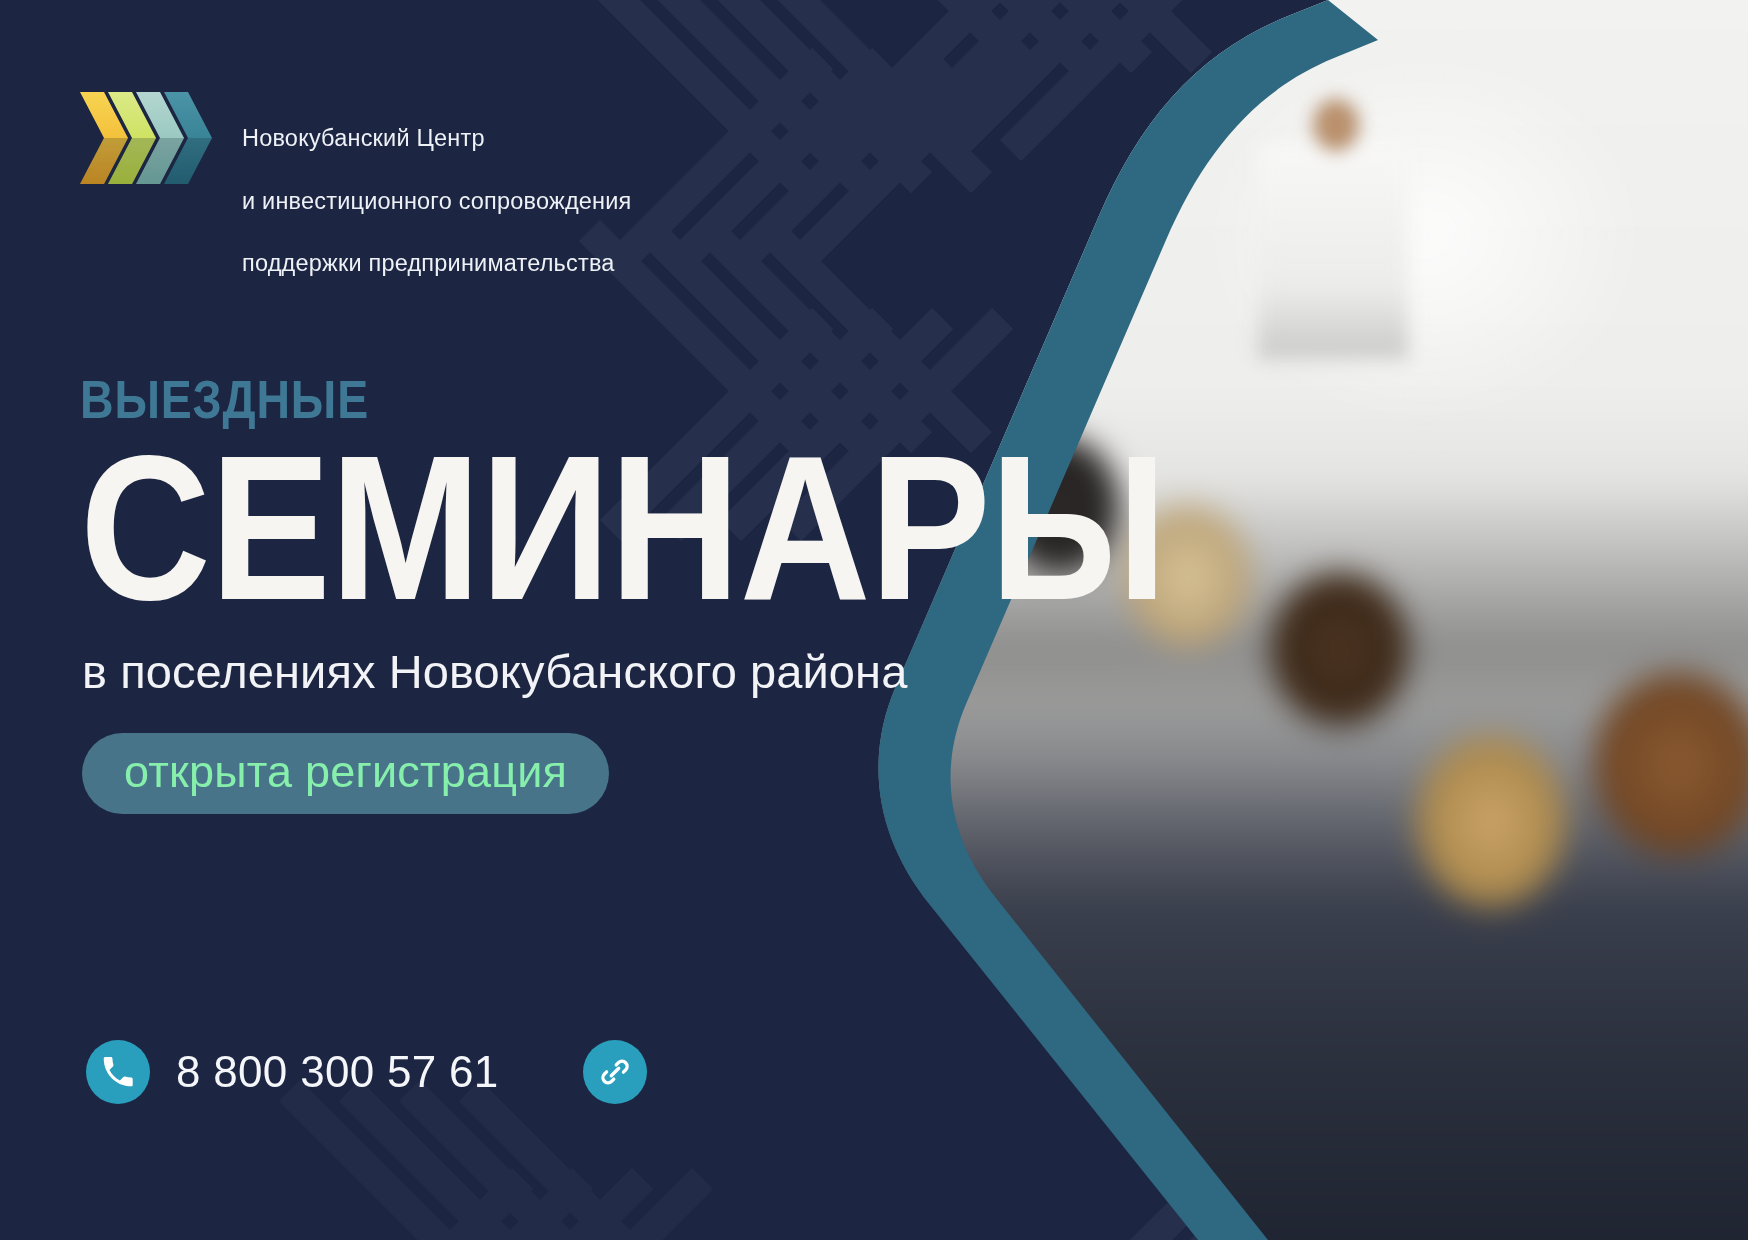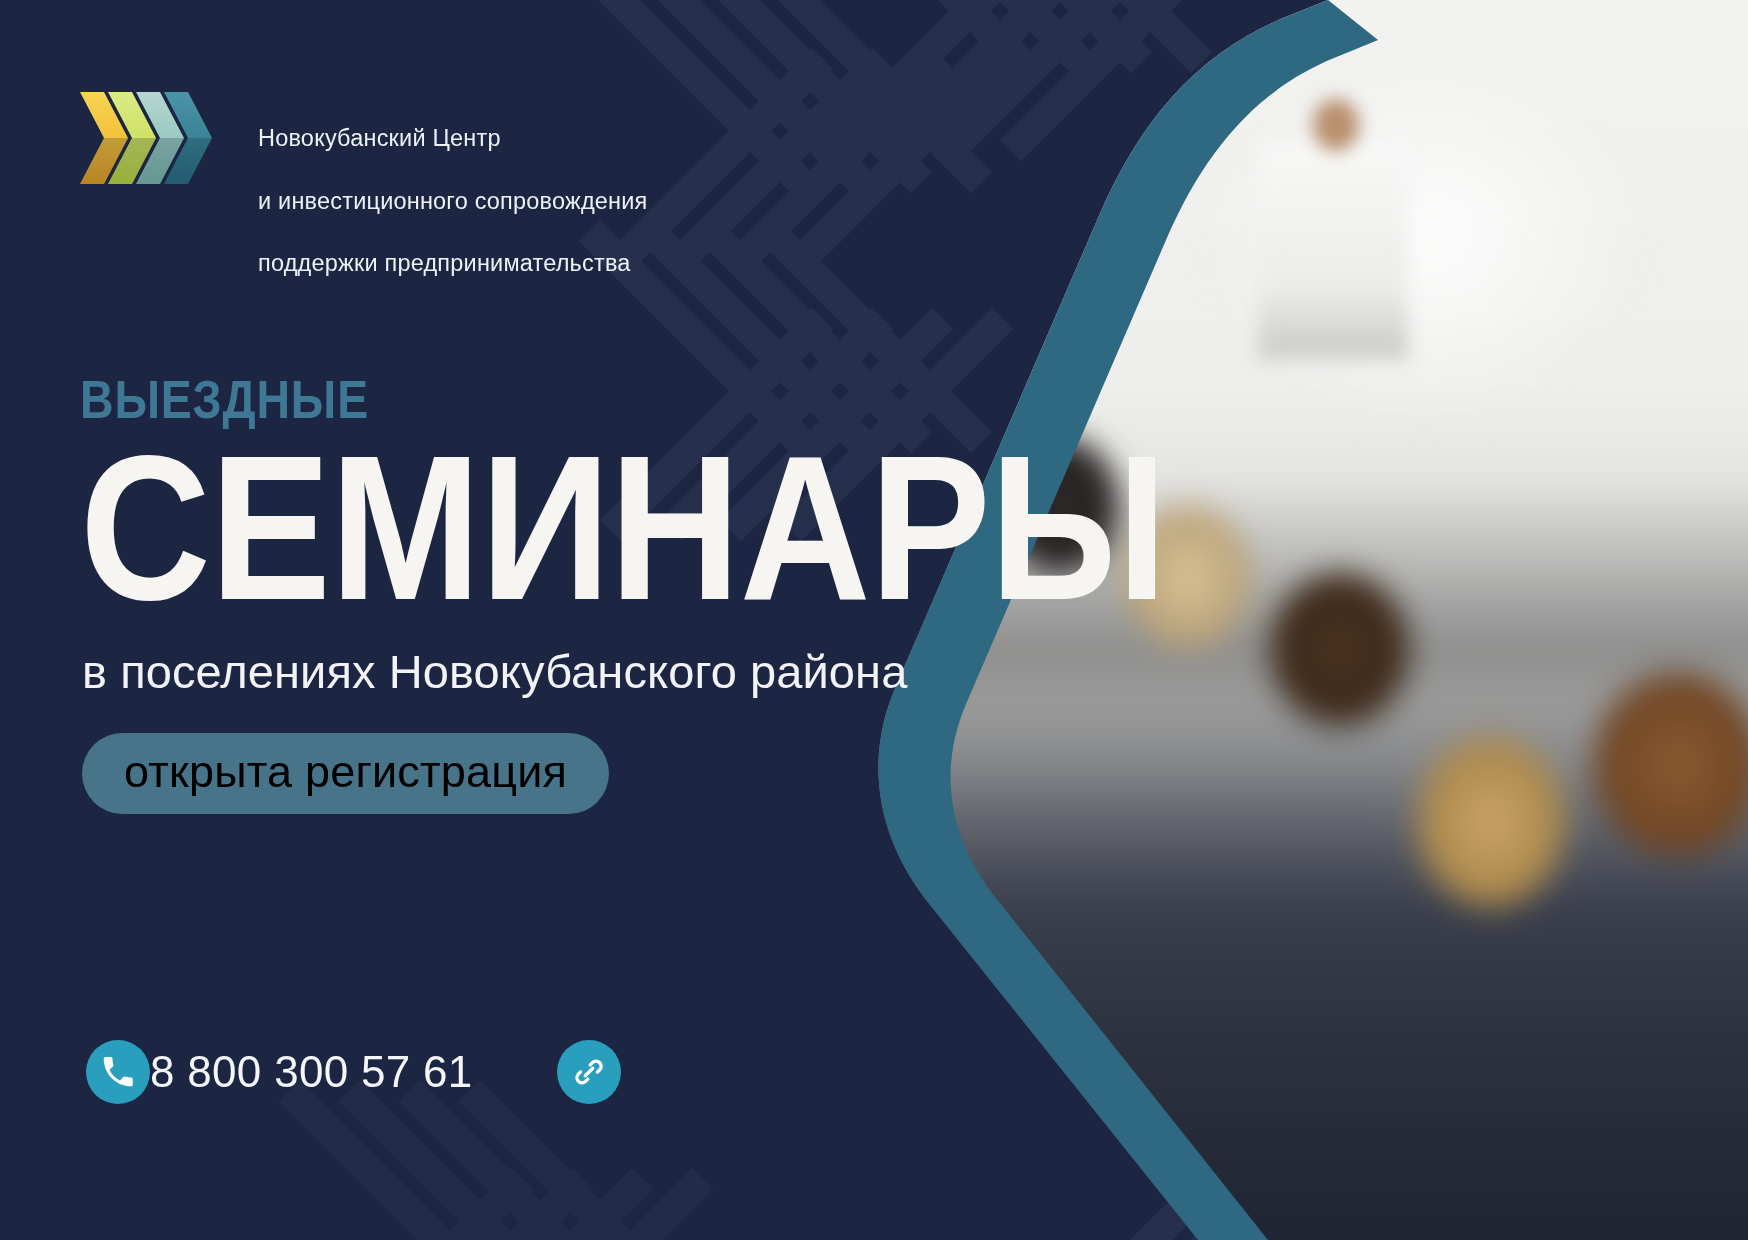--- a/index.html
+++ b/index.html
@@ -91,21 +91,21 @@
     pointer-events:none;
   }
   .teal-band svg{display:block;}
 
   
   .logo-block{
     position:absolute;
     left:78px; top:88px;
     display:flex;
     align-items:flex-start;
-    gap:28px;
+    gap:12px;
   }
   .logo-mark{ width:152px; height:100px; display:block; }
   .logo-text{
     padding-top:4px;
     color:#eef1f6;
     font-size:23.5px;
     line-height:1.33;
     letter-spacing:0.2px;
     white-space:pre-line;
   }
@@ -144,40 +144,41 @@
     line-height:1.1;
     margin:22px 0 12px 2px;
     letter-spacing:0.1px;
     white-space:nowrap;
   }
   .pill{
     display:inline-block;
     margin:24px 0 0 2px;
     padding:16px 42px 20px 42px;
     background:#48748a;
-    color:#000000;
+    color:#86efac;
     font-size:45px;
     line-height:1;
     border-radius:46px;
     letter-spacing:0.2px;
     white-space:nowrap;
   }
 
   
   .contacts{
     position:absolute;
     left:86px;
     top:1040px;
     display:flex;
     align-items:center;
     gap:84px;
   }
   .contact{
     display:flex;
     align-items:center;
+    gap:26px;
   }
   .c-icon{
     width:64px; height:64px;
     border-radius:50%;
     background:#2a9fbd;
     display:flex;
     align-items:center;
     justify-content:center;
     flex:0 0 auto;
   }

